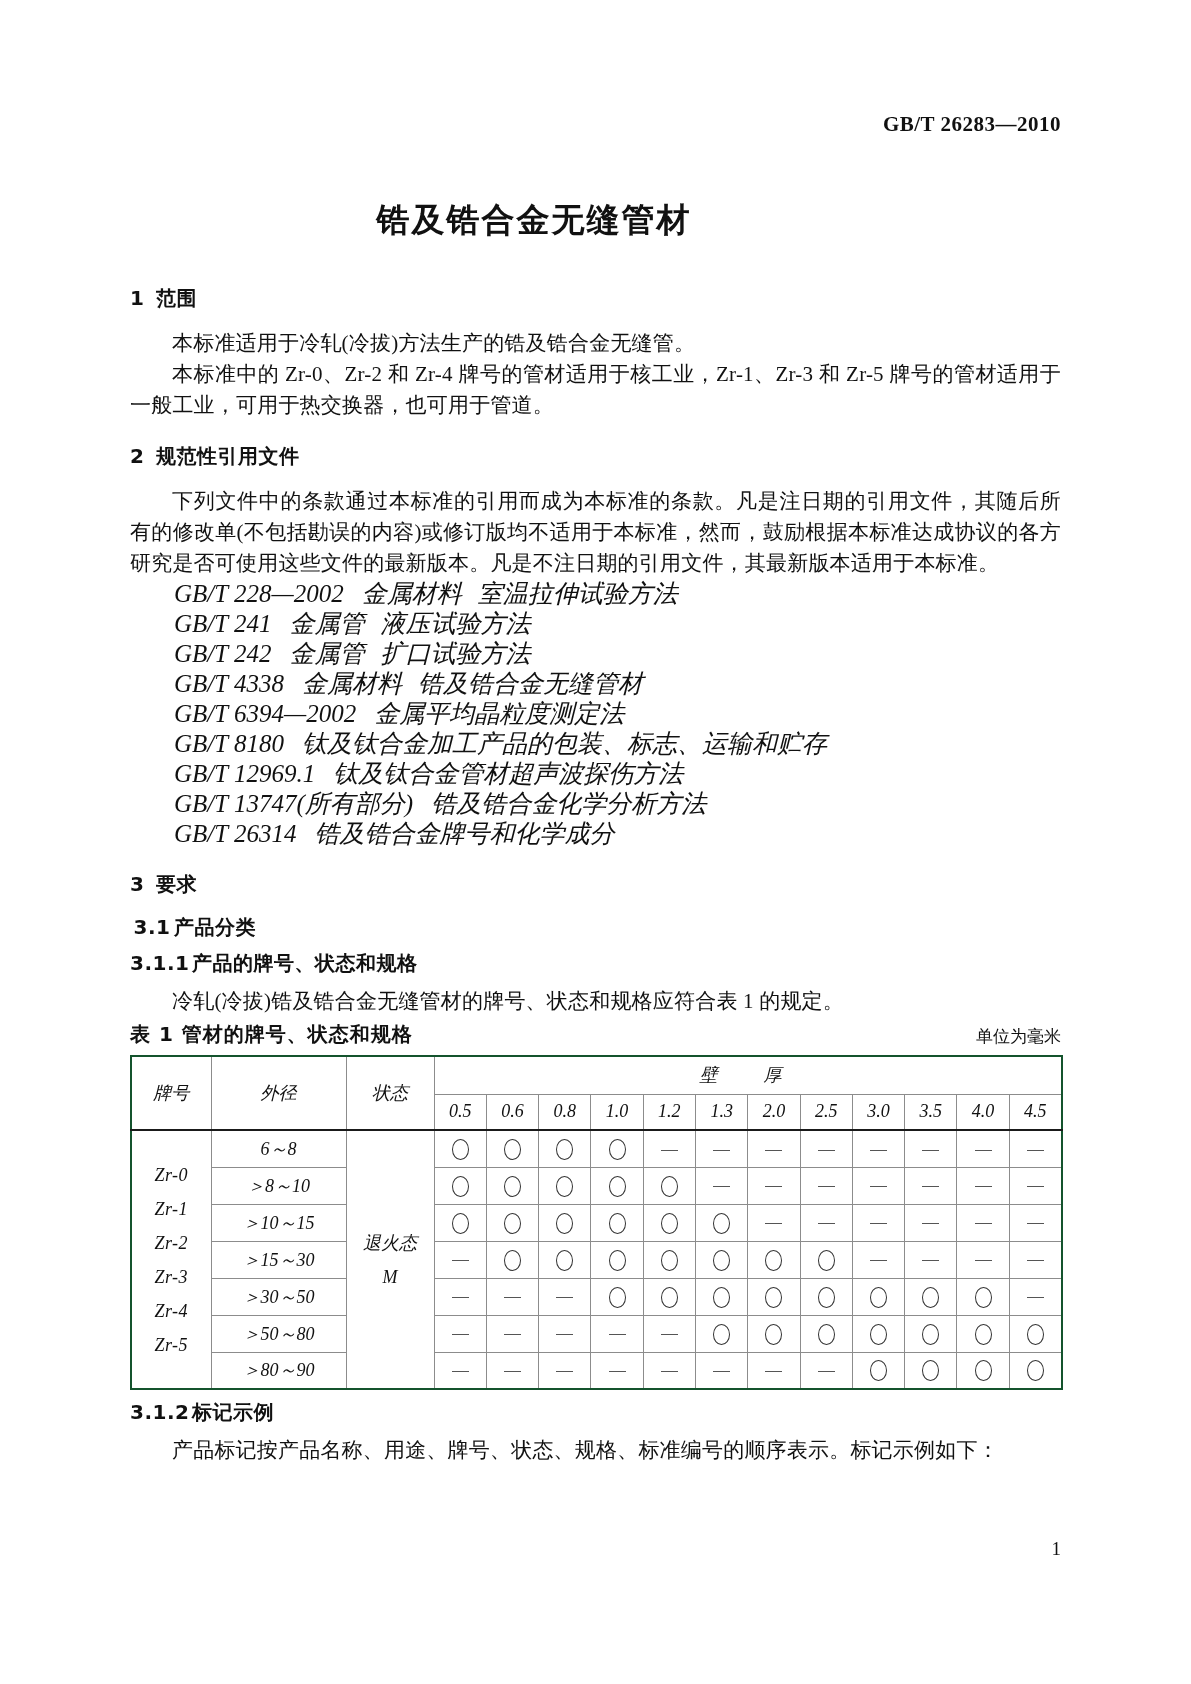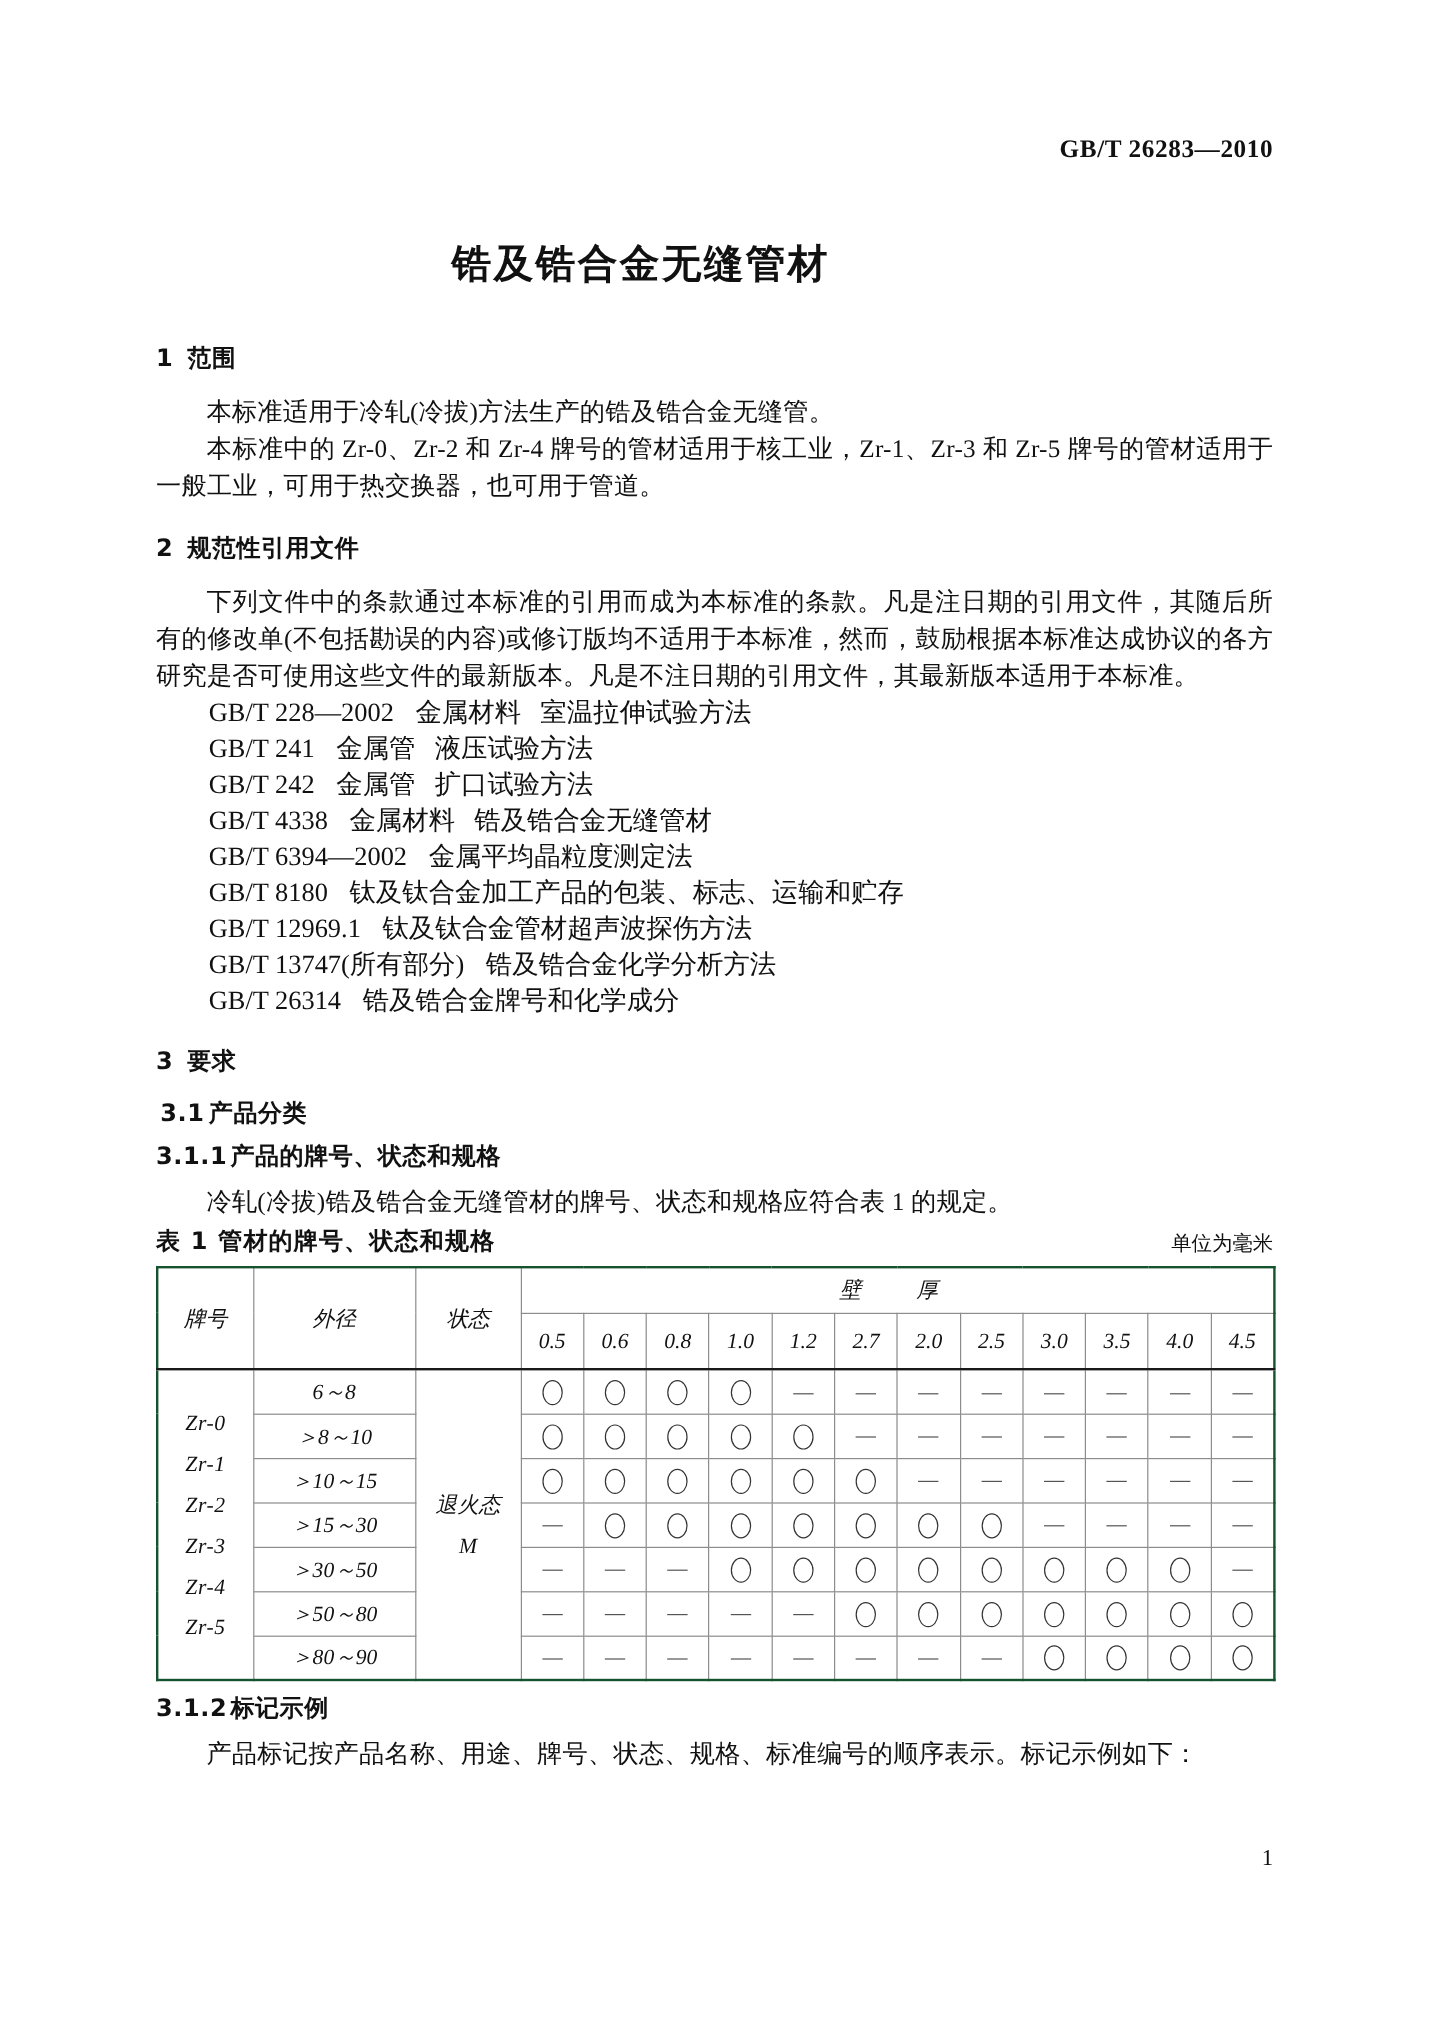--- a/index.html
+++ b/index.html
@@ -81,23 +81,24 @@
   .gap-sm { height: 9px; }
   .gap-md { height: 16px; }
   .gap-lg { height: 22px; }
 
   ul.refs {
     list-style: none;
     margin: 0;
     padding: 0 0 0 44px;
   }
   ul.refs li {
-    font-size: 22px;
+    font-size: 25px;
     line-height: 30px;
     white-space: nowrap;
+    font-style: italic;
   }
   .ref-code { font-family: "Liberation Serif", serif; }
   .ref-gap  { display: inline-block; width: 18px; }
   .ref-gap2 { display: inline-block; width: 16px; }
 
   
   .tbl-caption-row {
     position: relative;
     height: 32px;
     margin-top: 4px;
@@ -157,21 +158,21 @@
     line-height: 34px;
     font-size: 18px;
     letter-spacing: 0.5px;
   }
   td.state-cell {
     line-height: 34px;
     font-size: 19px;
   }
   .row-h { height: 37px; }
   .hdr-h1 { height: 38px; }
-  .hdr-h2 { height: 47px; }
+  .hdr-h2 { height: 36px; }
   .mark-circle {
     display: inline-block;
     width: 15px; height: 19px;
     border: 1.4px solid #333;
     border-radius: 50%;
     vertical-align: middle;
   }
   .mark-dash {
     display: inline-block;
     width: 17px;
@@ -273,21 +274,21 @@
           <th rowspan="2" class="th-label">外径</th>
           <th rowspan="2" class="th-label">状态</th>
           <th colspan="12" class="wall-head">壁　厚</th>
         </tr>
         <tr class="hdr-h2 hdr-main">
           <th>0.5</th>
           <th>0.6</th>
           <th>0.8</th>
           <th>1.0</th>
           <th>1.2</th>
-          <th>2.7</th>
+          <th>1.3</th>
           <th>2.0</th>
           <th>2.5</th>
           <th>3.0</th>
           <th>3.5</th>
           <th>4.0</th>
           <th>4.5</th>
         </tr>
       </thead>
       <tbody id="tbl-body">
           <tr class="row-h">

